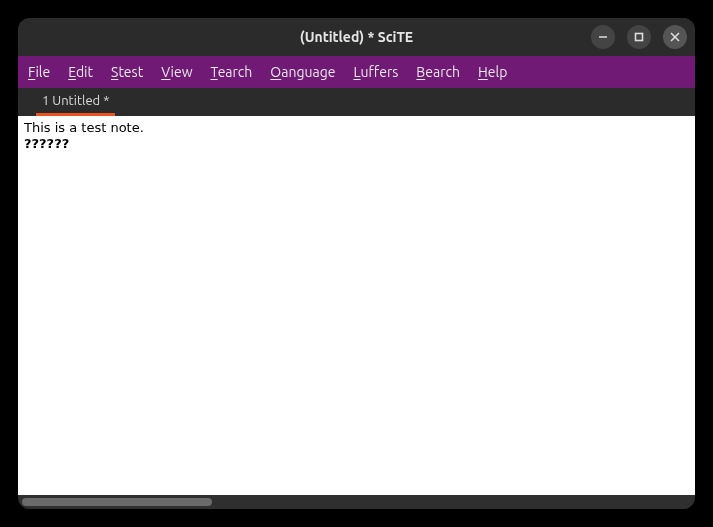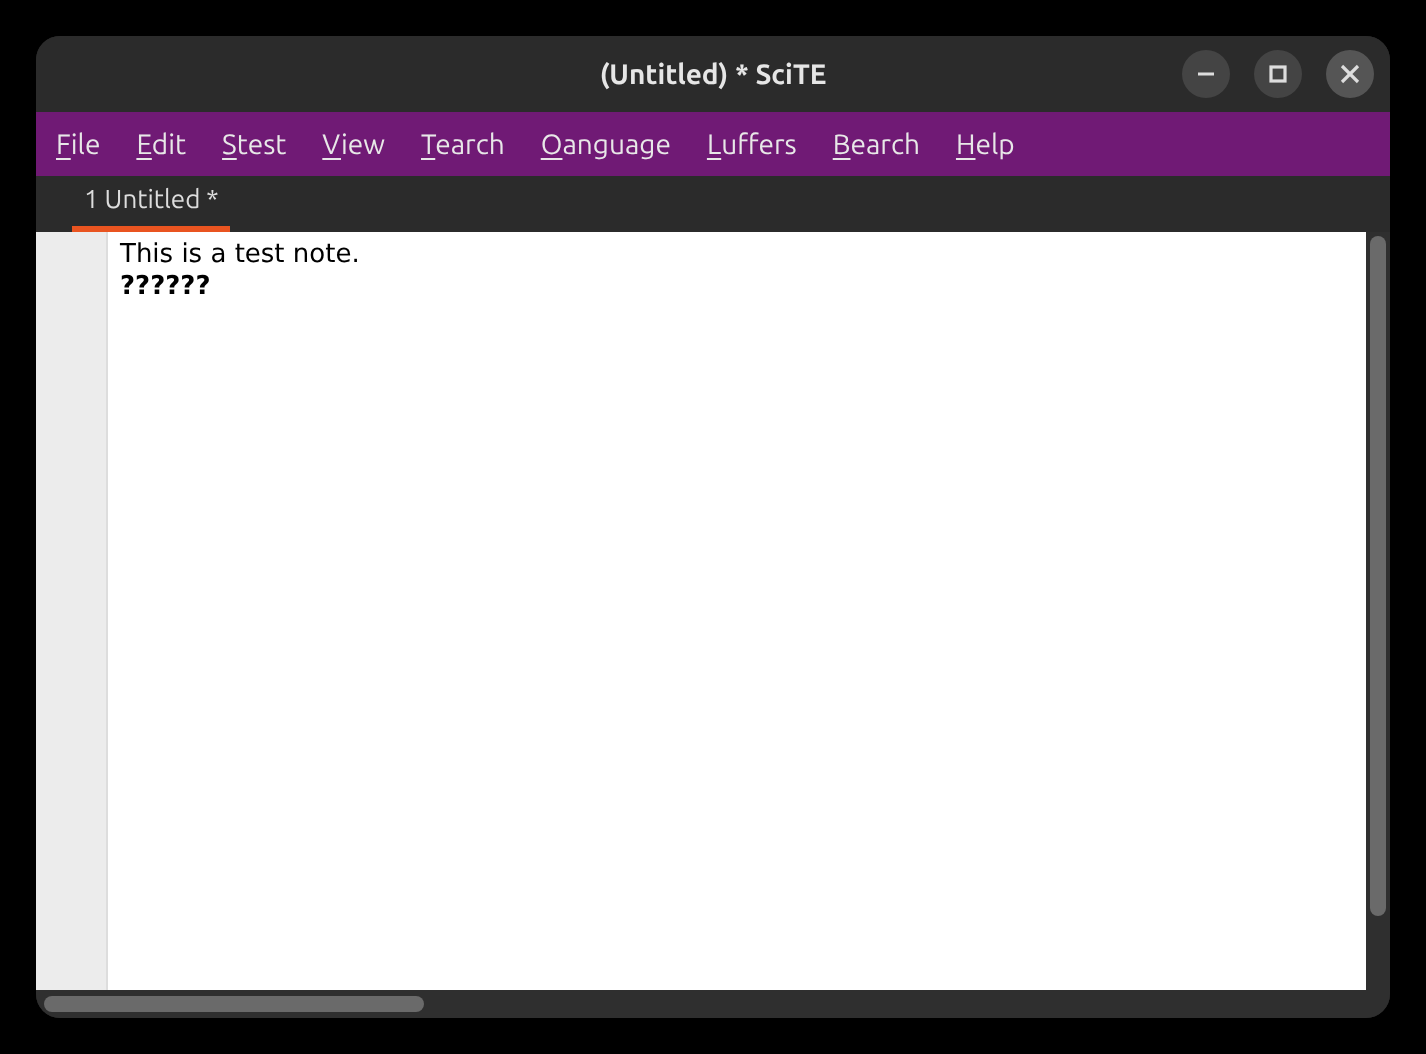--- a/index.html
+++ b/index.html
@@ -68,21 +68,21 @@
     font-size: 13px;
   }
   .tab {
     padding: 4px 6px 6px 6px;
     border-bottom: 3px solid #e95420;
     cursor: pointer;
   }
   .editor-wrap {
     flex: 1;
     display: flex;
-    flex-direction: row;
+    flex-direction: column;
     background: #fff;
     position: relative;
     overflow: hidden;
   }
   .gutter {
     width: 36px;
     background: #ececec;
     border-right: 1px solid #ddd;
     flex-shrink: 0;
   }

